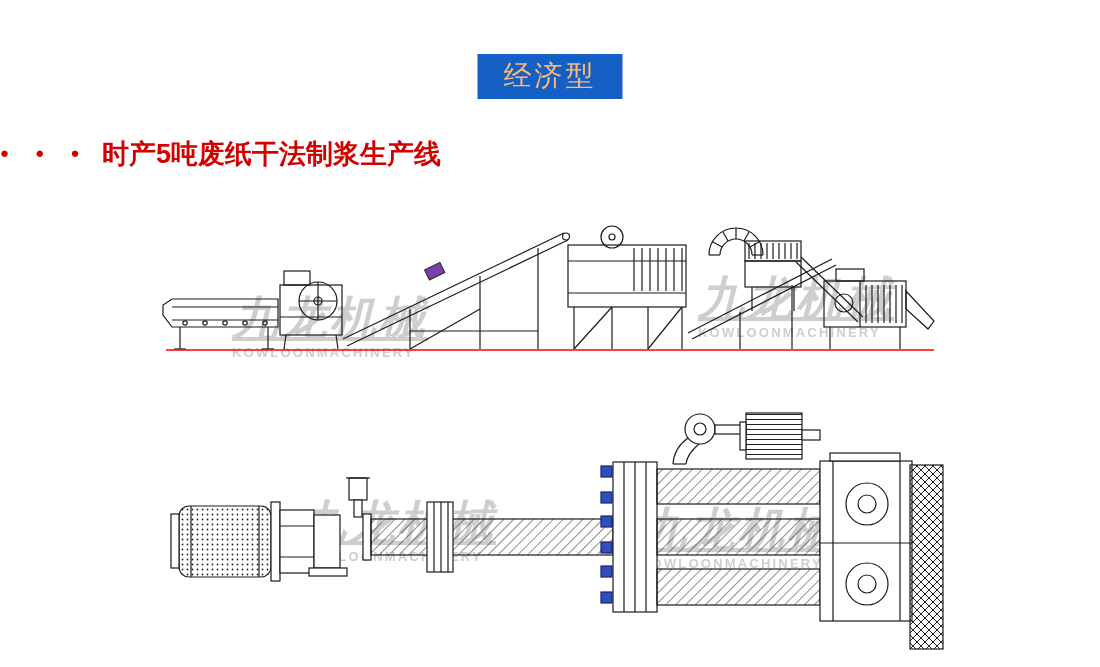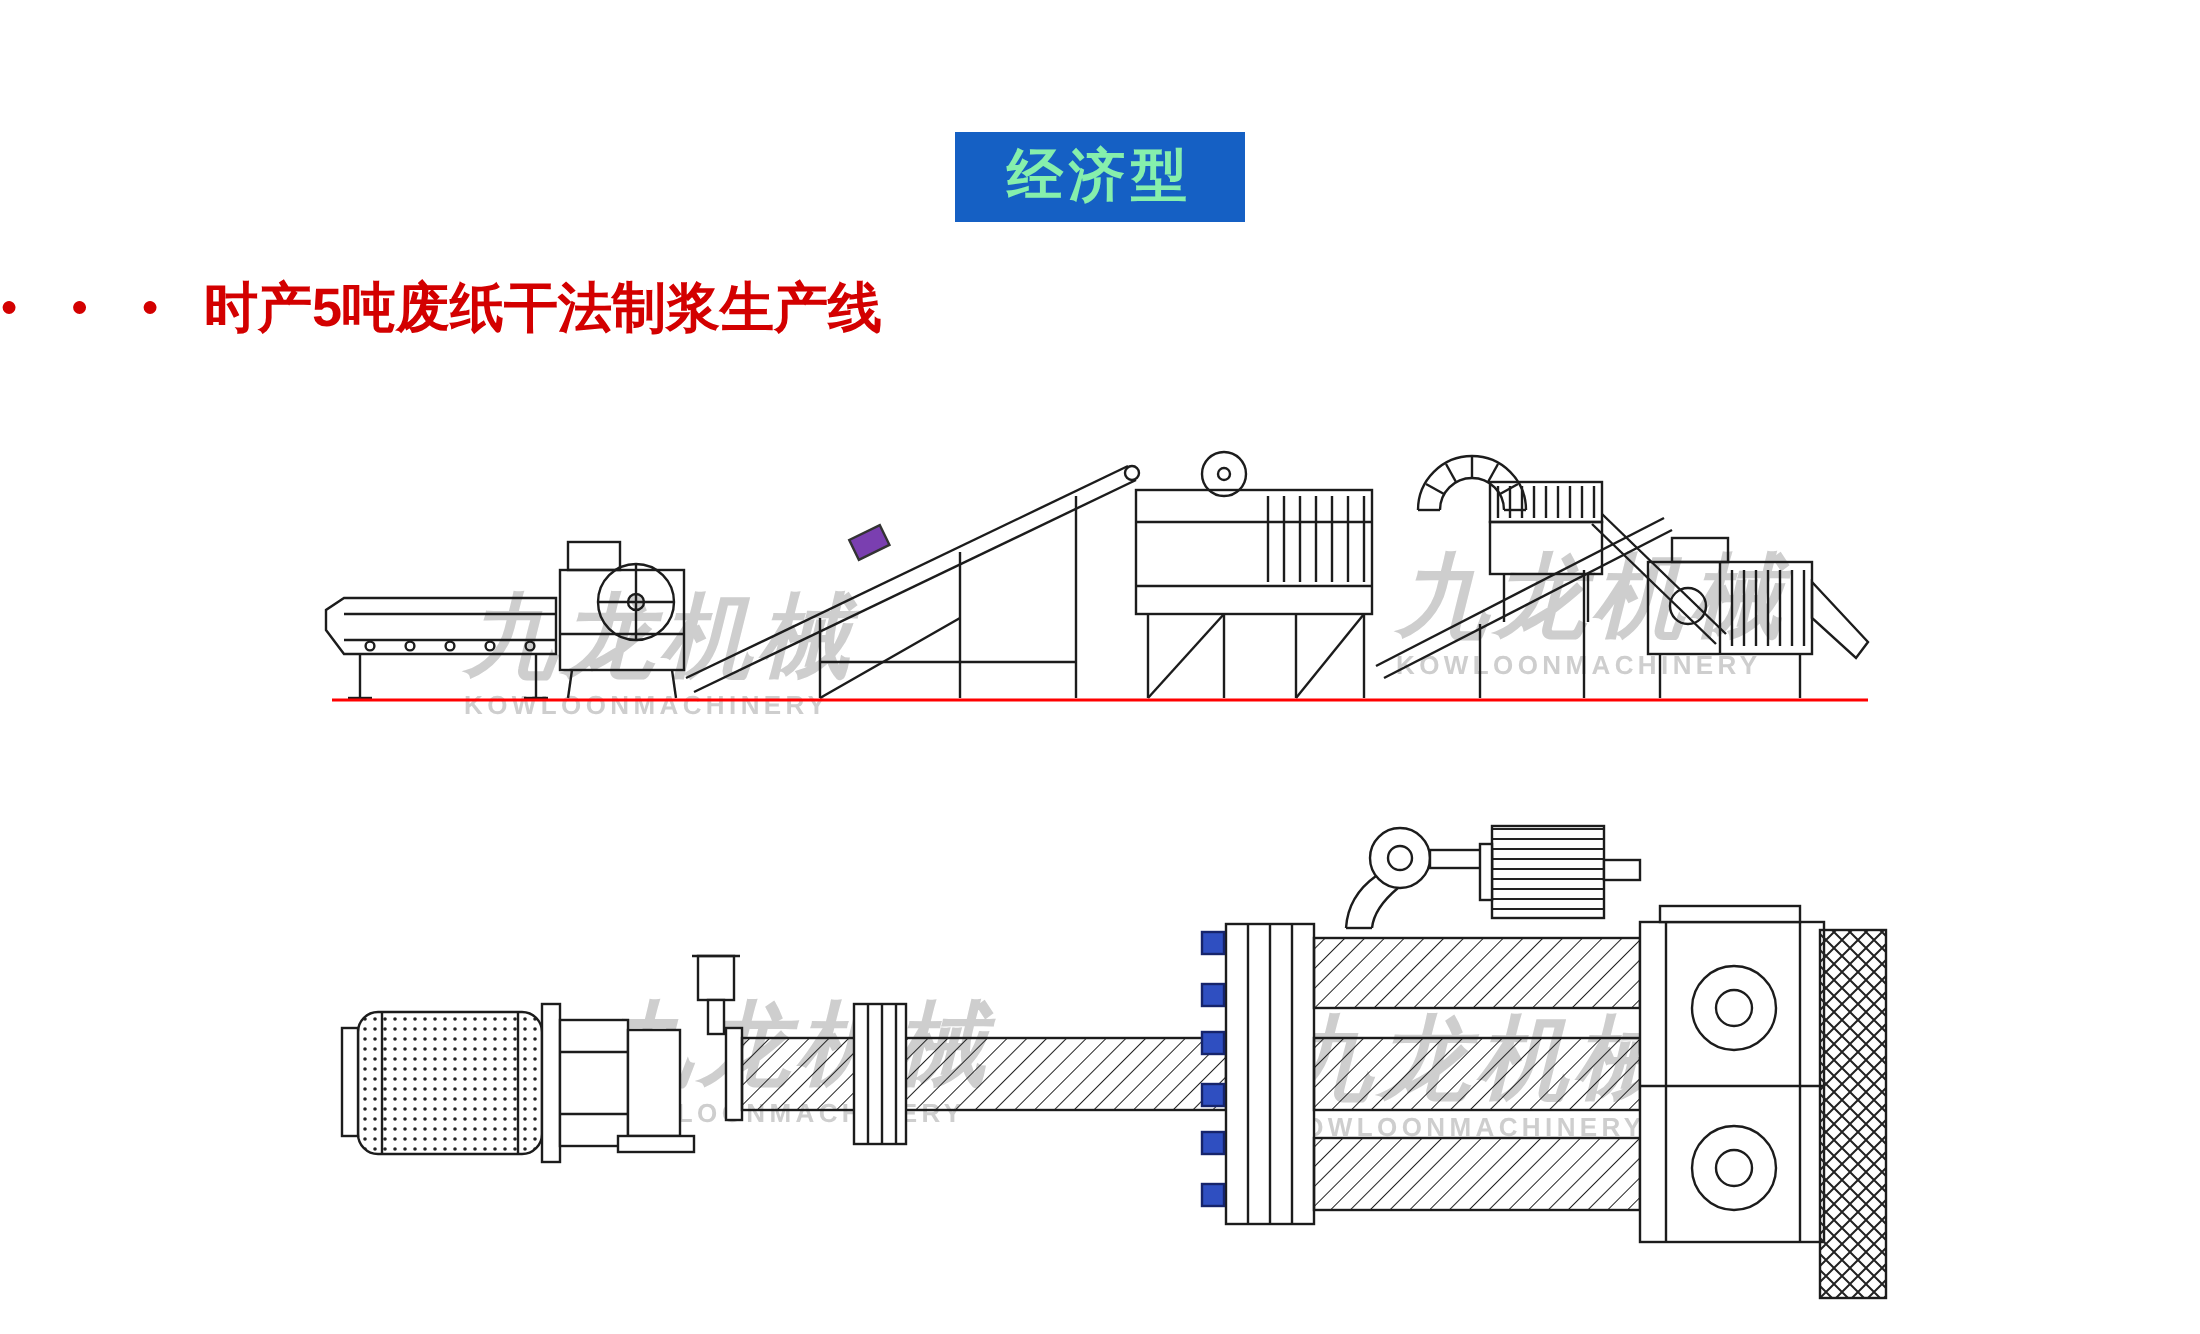--- a/index.html
+++ b/index.html
@@ -5,37 +5,37 @@
   * { margin:0; padding:0; box-sizing:border-box; }
   html, body { width:1100px; height:667px; }
   body {
     position:relative;
     background:#ffffff;
     font-family:"Liberation Sans", sans-serif;
     overflow:hidden;
   }
   .badge {
     position:absolute; left:50%; top:54px; transform:translateX(-50%);
-    background:var(--badge-bg,#1560c4); color:#86efac;
-    font-size:28px; font-weight:bold; letter-spacing:3px;
-    padding:7px 26px; line-height:1.1;margin-top:12px;
+    background:var(--badge-bg,#1560c4); color:#fdba74;
+    font-size:28px; font-weight:normal; letter-spacing:3px;
+    padding:7px 26px; line-height:1.1;
   }
   .heading {
     position:absolute; top:136px; left:0; width:100%;
     text-align:left; color:var(--heading,#d30000);
     font-weight:bold; font-size:27px; white-space:nowrap;
   }
   .heading .bullets {
     font-size:15px; letter-spacing:11px; vertical-align:5px; margin-right:4px;
   }
   .diagram-svg { position:absolute; z-index:2; }
   #top-svg    { left:160px; top:213px; width:800px; height:160px; }
   #bottom-svg { left:165px; top:402px; width:790px; height:260px; }
   .watermark { position:absolute; z-index:1; color:var(--watermark,#c2c2c2); opacity:.8; }
-  .wm-cn { font-size:46px; font-weight:bold; letter-spacing:3px; line-height:1.05; font-style:italic; }
+  .wm-cn { font-size:46px; font-weight:bold; letter-spacing:3px; line-height:1.05; font-style:italic;text-decoration:underline; }
   .wm-en { font-size:13px; font-weight:bold; letter-spacing:2.2px; margin-top:3px; }
   .baseline { stroke:var(--baseline,#ff0000); stroke-width:1.6; }
   .bolt rect { fill:var(--flange-blue,#2f4fc1); stroke:#16246b; }
   .bale { fill:#7a3fb0; stroke:#333333; }
 </style>
 </head>
 <body>
 
 <div class="badge">
   <span>经济型</span>

